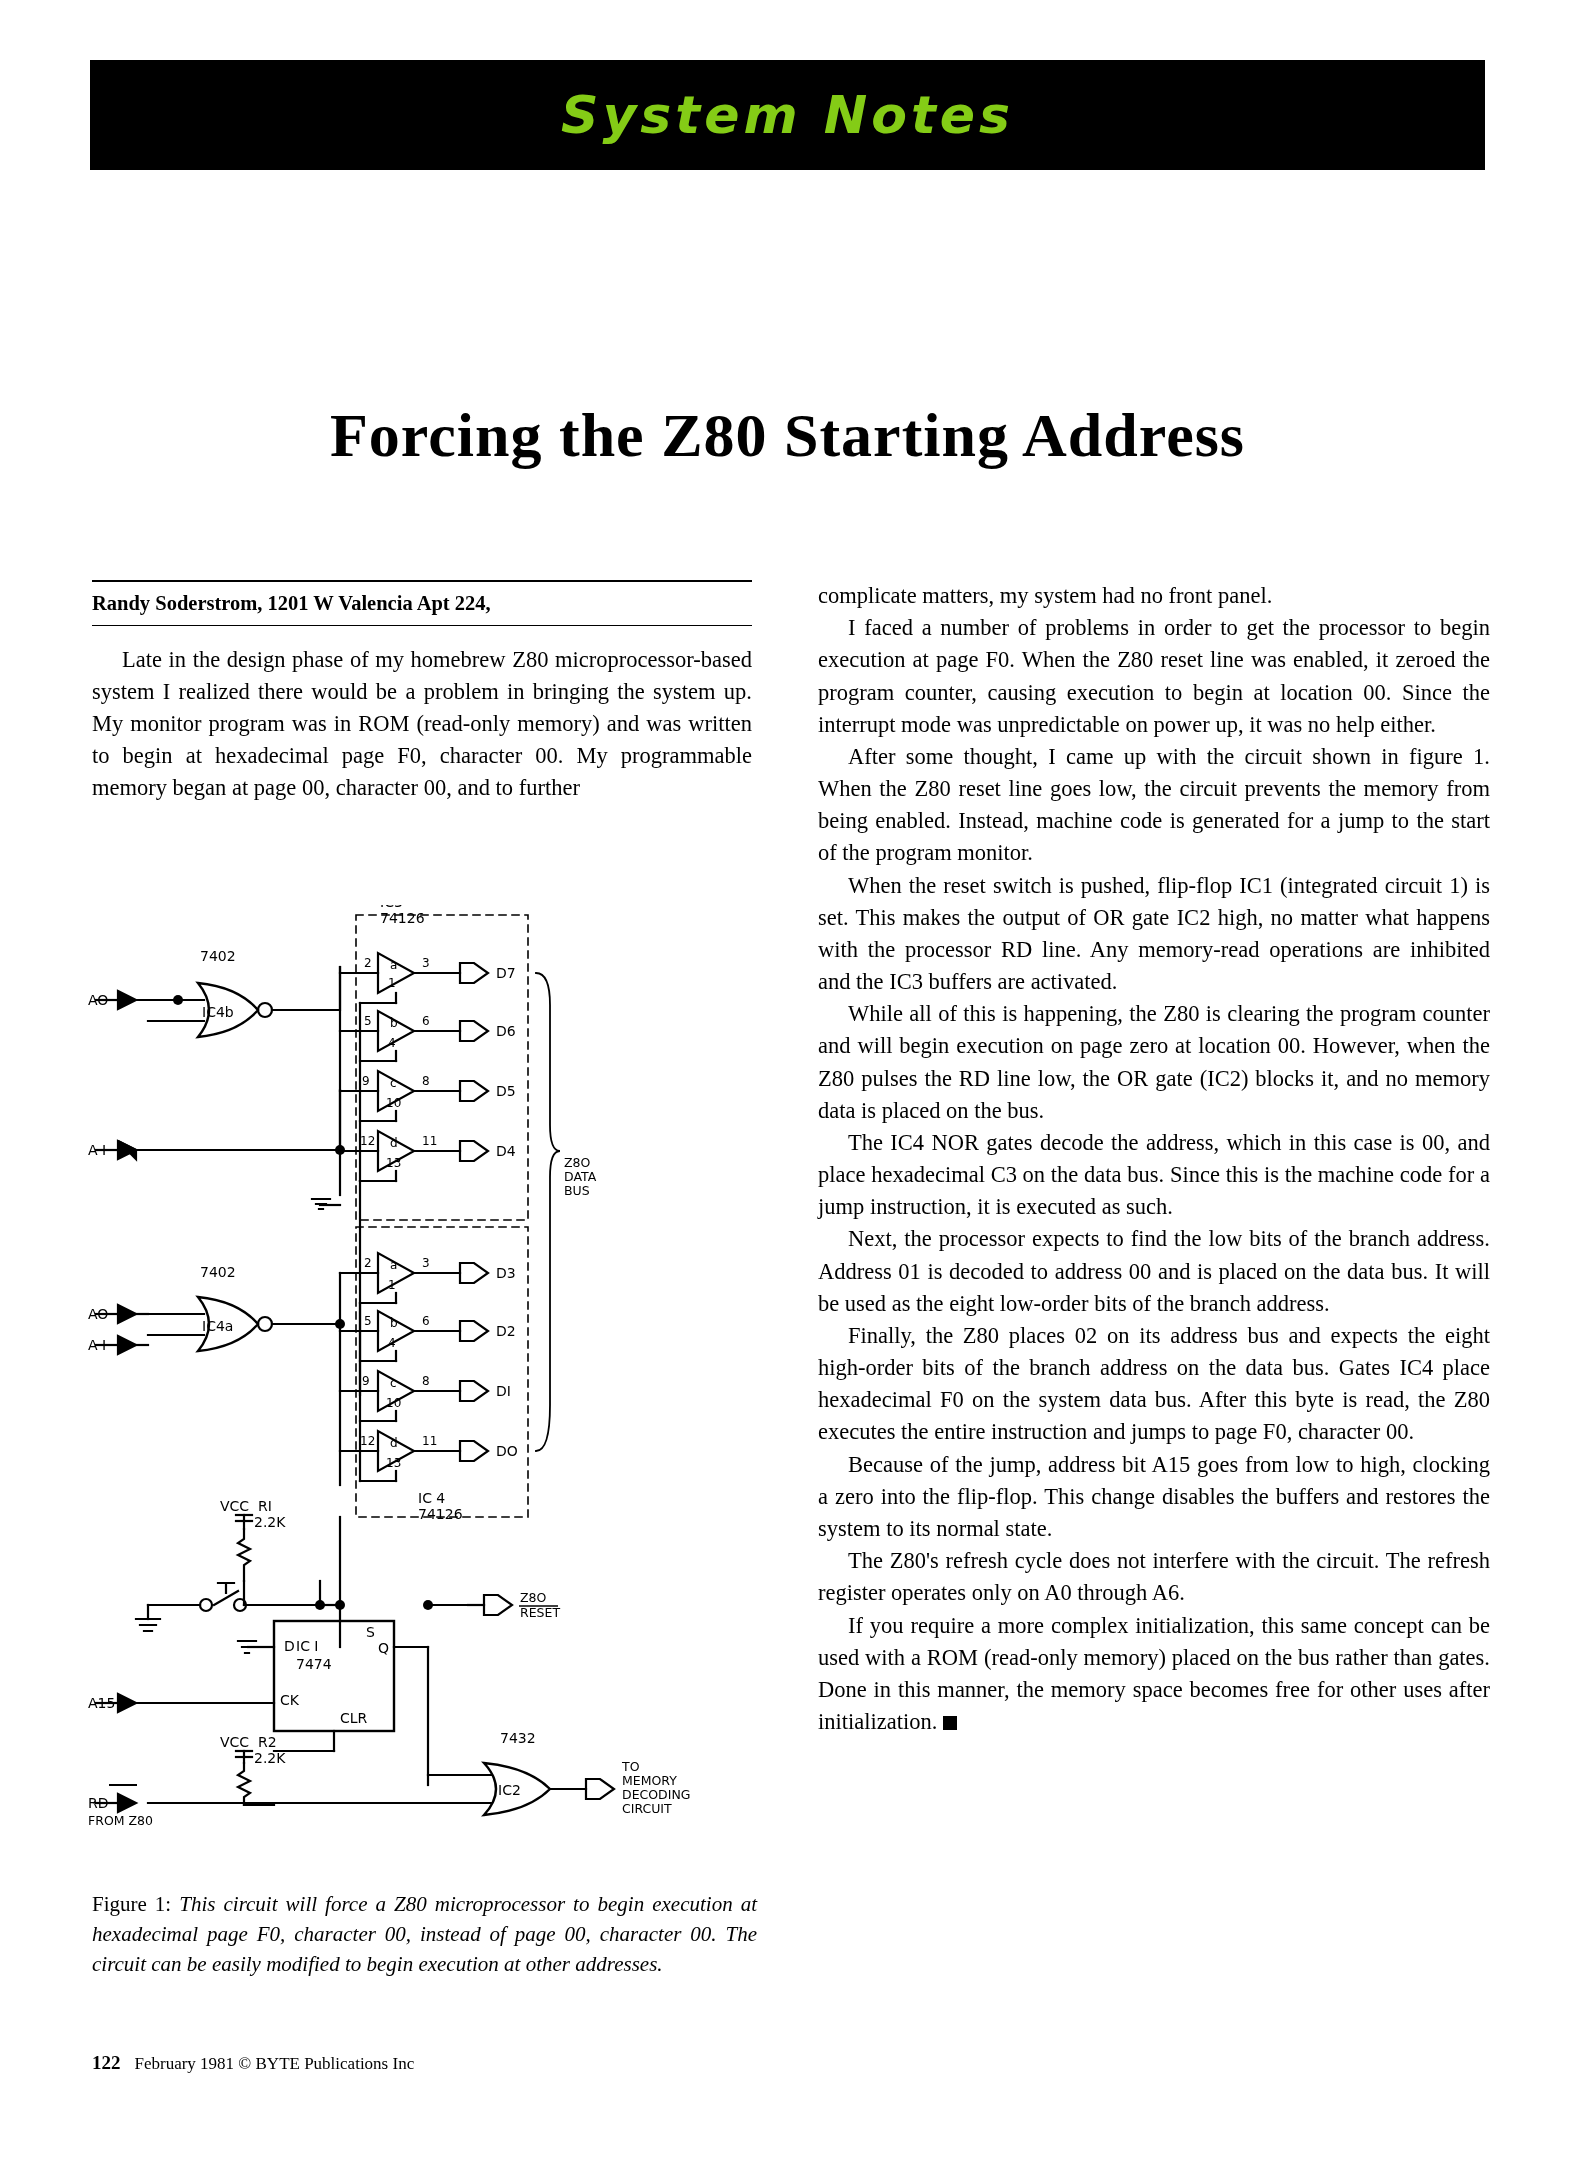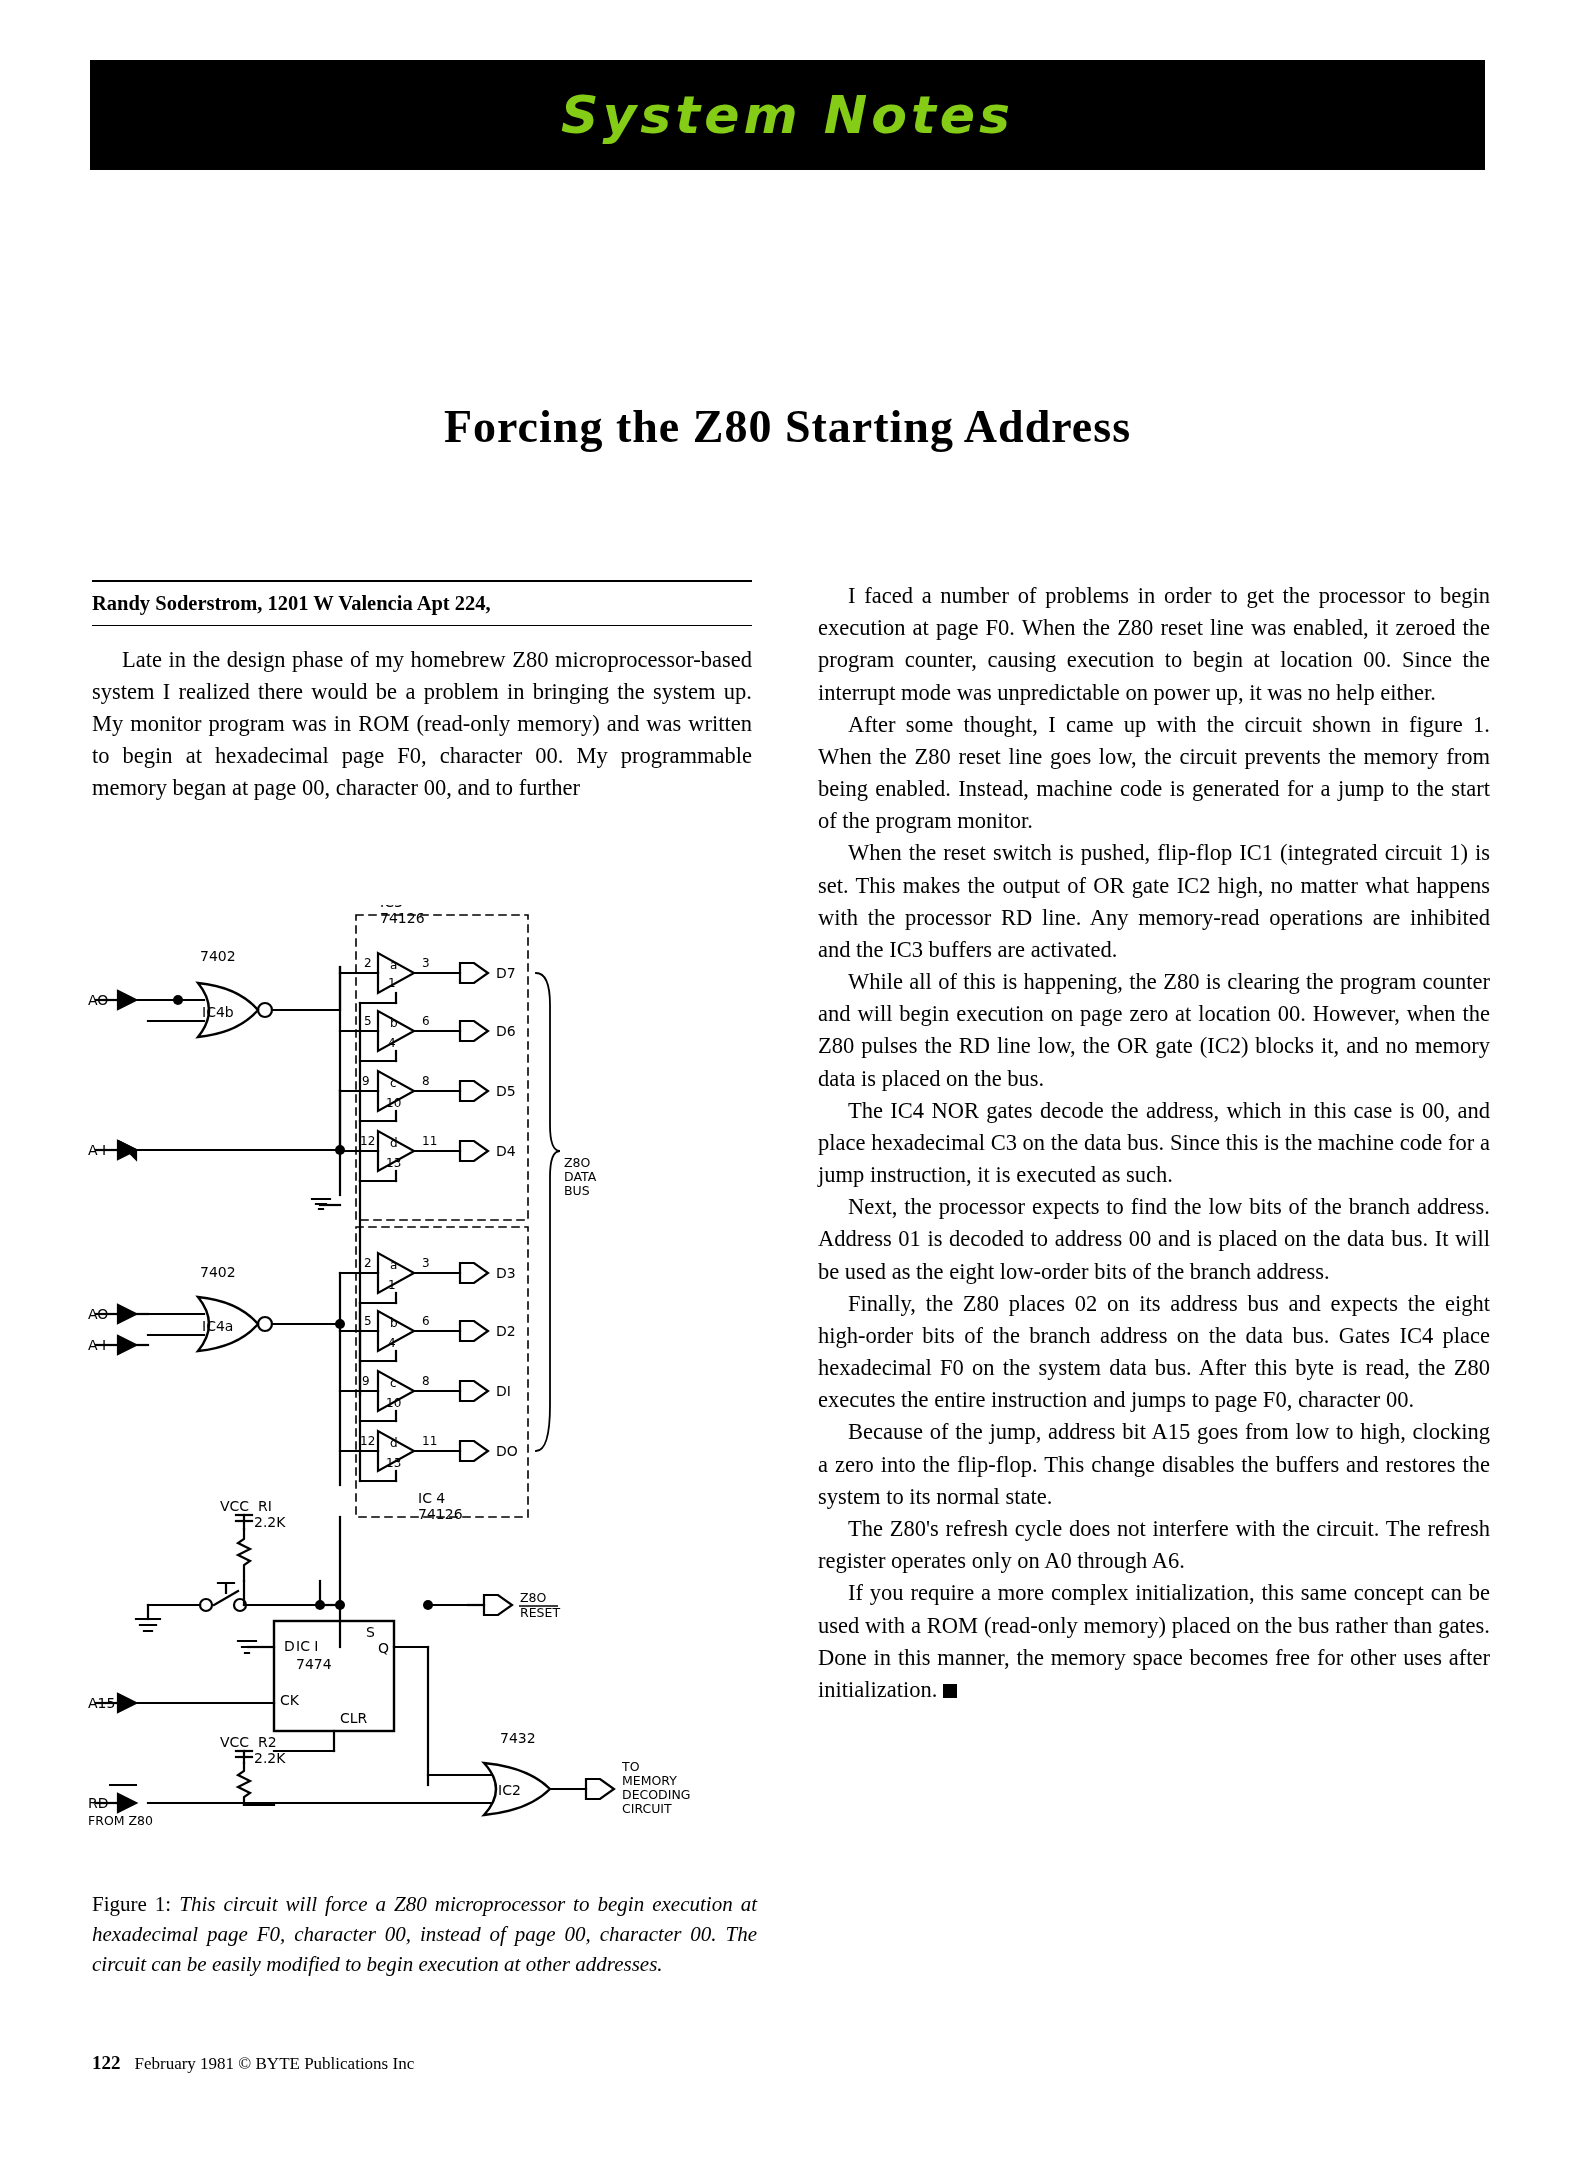--- a/index.html
+++ b/index.html
@@ -44,21 +44,21 @@
   }
 
   
   .article-title {
     position: absolute;
     left: 0;
     top: 400px;
     width: 1575px;
     text-align: center;
     font-family: "Liberation Serif", serif;
-    font-size: 46px;
+    font-size: 62px;
     font-weight: bold;
     letter-spacing: 1px;
   }
 
   
   .col-left {
     position: absolute;
     left: 92px;
     top: 580px;
     width: 660px;
@@ -156,20 +156,21 @@
   <div class="col-left">
     <div class="byline-rule-top"></div>
     <div class="byline">
       <div>Randy Soderstrom, 1201 W Valencia Apt 224,</div>
     </div>
     <div class="byline-rule-bottom"></div>
     <p class="body">Late in the design phase of my homebrew Z80 microprocessor-based system I realized there would be a problem in bringing the system up. My monitor program was in ROM (read-only memory) and was written to begin at hexadecimal page F0, character 00. My programmable memory began at page 00, character 00, and to further</p>
   </div>
 
   <div class="col-right">
+    <p class="body noindent">complicate matters, my system had no front panel.</p>
     <p class="body">I faced a number of problems in order to get the processor to begin execution at page F0. When the Z80 reset line was enabled, it zeroed the program counter, causing execution to begin at location 00. Since the interrupt mode was unpredictable on power up, it was no help either.</p>
     <p class="body">After some thought, I came up with the circuit shown in figure 1. When the Z80 reset line goes low, the circuit prevents the memory from being enabled. Instead, machine code is generated for a jump to the start of the program monitor.</p>
     <p class="body">When the reset switch is pushed, flip-flop IC1 (integrated circuit 1) is set. This makes the output of OR gate IC2 high, no matter what happens with the processor RD line. Any memory-read operations are inhibited and the IC3 buffers are activated.</p>
     <p class="body">While all of this is happening, the Z80 is clearing the program counter and will begin execution on page zero at location 00. However, when the Z80 pulses the RD line low, the OR gate (IC2) blocks it, and no memory data is placed on the bus.</p>
     <p class="body">The IC4 NOR gates decode the address, which in this case is 00, and place hexadecimal C3 on the data bus. Since this is the machine code for a jump instruction, it is executed as such.</p>
     <p class="body">Next, the processor expects to find the low bits of the branch address. Address 01 is decoded to address 00 and is placed on the data bus. It will be used as the eight low-order bits of the branch address.</p>
     <p class="body">Finally, the Z80 places 02 on its address bus and expects the eight high-order bits of the branch address on the data bus. Gates IC4 place hexadecimal F0 on the system data bus. After this byte is read, the Z80 executes the entire instruction and jumps to page F0, character 00.</p>
     <p class="body">Because of the jump, address bit A15 goes from low to high, clocking a zero into the flip-flop. This change disables the buffers and restores the system to its normal state.</p>
     <p class="body">The Z80's refresh cycle does not interfere with the circuit. The refresh register operates only on A0 through A6.</p>
     <p class="body"><span>If you require a more complex initialization, this same concept can be used with a ROM (read-only memory) placed on the bus rather than gates. Done in this manner, the memory space becomes free for other uses after initialization.</span><span class="endmark"></span></p>

